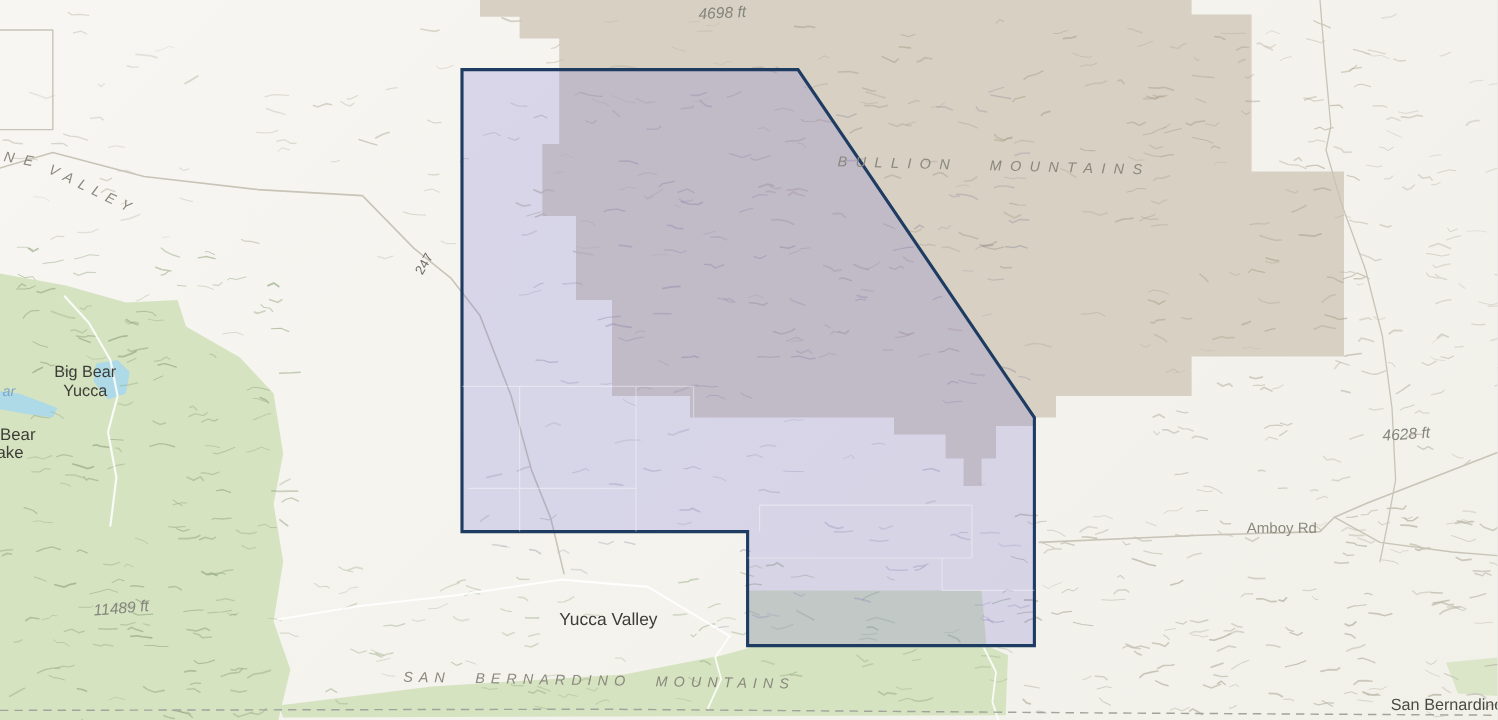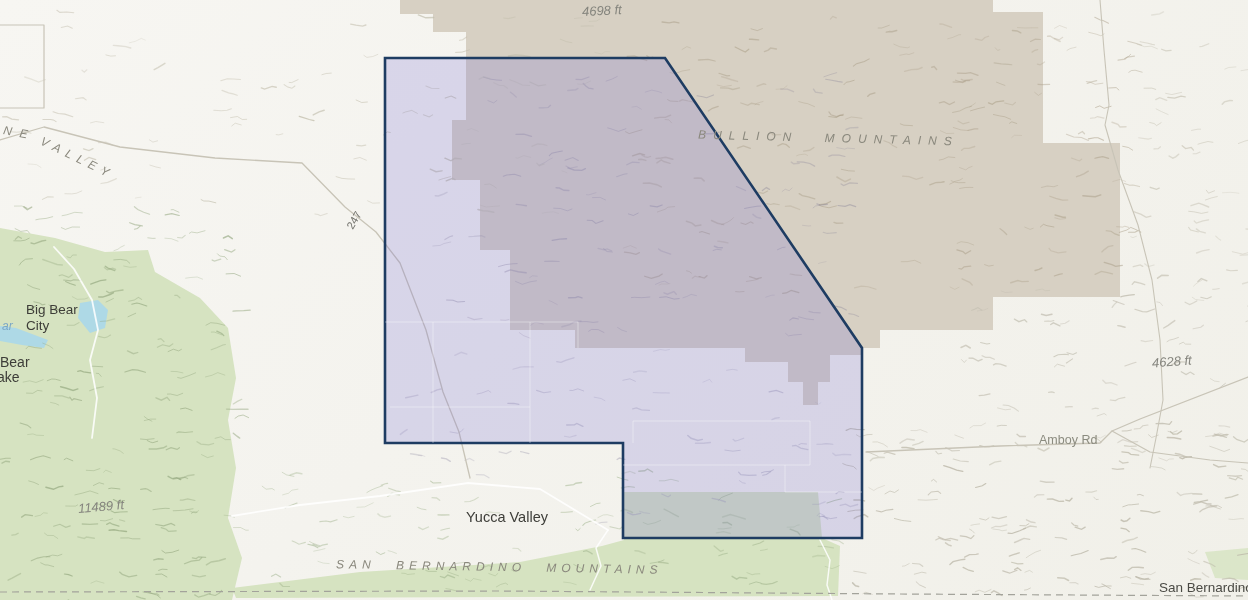--- a/index.html
+++ b/index.html
@@ -9,21 +9,21 @@
     overflow:hidden;
     background:linear-gradient(135deg,#f7f6f2 0%,#f4f3ee 45%,#f1f0e9 100%);
     font-family:"Liberation Sans",sans-serif;
     cursor:grab;
   }
   .map svg{position:absolute;left:0;top:0;}
   .lbl{position:absolute;white-space:nowrap;line-height:1.15;}
   .elev{font-style:italic;color:#85857e;font-size:13px;}
   .range{font-style:italic;color:#8a887d;font-size:12px;letter-spacing:6px;word-spacing:14px;}
   .place{color:#3d3d38;font-size:14.5px;text-align:center;}
-  .place-center{color:#3d3d38;font-size:13.5px;}
+  .place-center{color:#3d3d38;font-size:13.5px;text-align:center;}
   .area-lbl{color:#6e6e68;font-size:13px;text-align:center;line-height:16px;}
   .road-lbl{color:#8b8b7f;font-size:12.5px;}
   .route-lbl{color:#6e6e68;font-size:11px;}
   .water-lbl{font-style:italic;color:#7aa7c7;font-size:12px;}
   .county-lbl{color:#4a4a44;font-size:13.5px;}
 </style>
 </head>
 <body>
 
 <div class="map">
@@ -944,21 +944,21 @@
   <span class="lbl elev" style="left:582px;top:4px;transform:rotate(-3deg);">4698 ft</span>
 
 
   <span class="lbl range" style="left:698px;top:132px;transform:rotate(1.5deg);letter-spacing:7px;word-spacing:16px;">BULLION MOUNTAINS</span>
 
   <span class="lbl range" style="left:3px;top:127px;transform:rotate(10deg);letter-spacing:8px;">NE</span>
   <span class="lbl range" style="left:44px;top:135px;transform:rotate(26deg);transform-origin:left top;letter-spacing:6px;">VALLEY</span>
 
   <div class="lbl place-center" style="left:26px;top:302px;width:90px;">
     <span>Big Bear</span><br>
-    <span>City</span>
+    <span>Yucca</span>
   </div>
 
   <span class="lbl water-lbl" style="left:2px;top:320px;">ar</span>
 
   <span class="lbl place" style="left:0;top:354px;font-size:14px;">Bear</span>
   <span class="lbl place" style="left:-3px;top:369px;font-size:14px;">ake</span>
 
   <span class="lbl route-lbl" style="left:345px;top:214px;transform:rotate(-60deg);">247</span>
 
   <span class="lbl elev" style="left:1152px;top:355px;transform:rotate(-4deg);">4628 ft</span>

